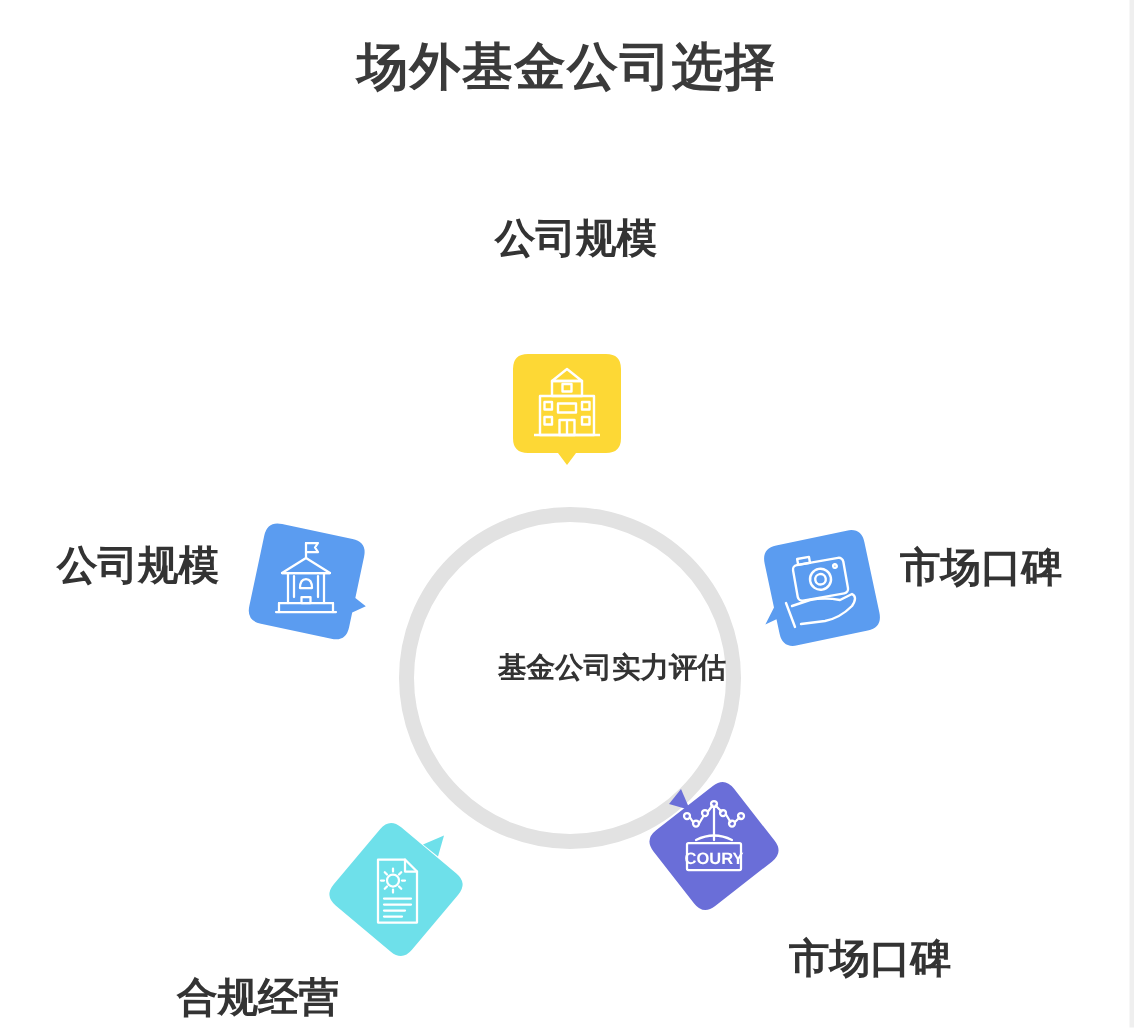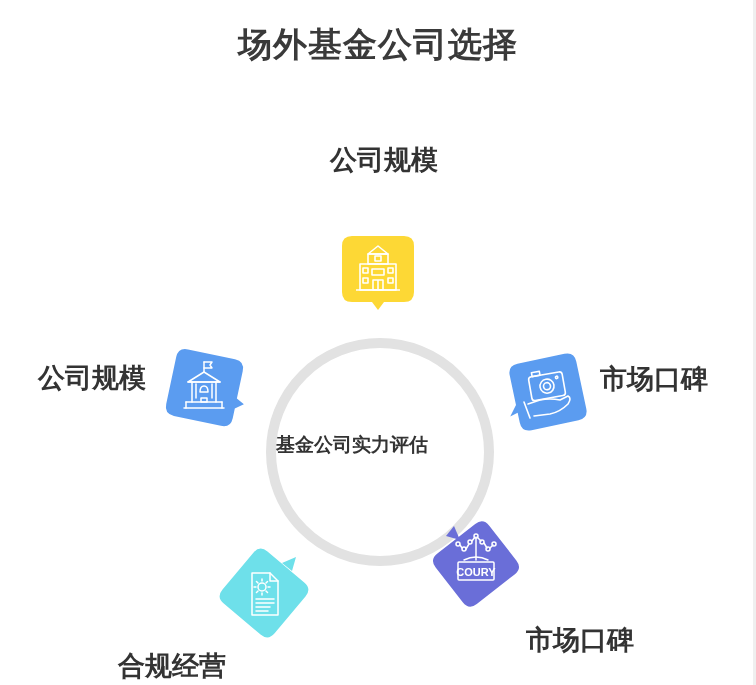--- a/index.html
+++ b/index.html
@@ -46,21 +46,21 @@
       position: absolute;
       left: 266px;
       top: 338px;
       width: 208px;
       height: 208px;
       border-radius: 50%;
       border: 10px solid #e2e2e2;
       background: #ffffff;
       display: flex;
       align-items: center;
-      justify-content: flex-start;
+      justify-content: flex-end;
     }
     .ring-text {
       font-size: 19px;
       font-weight: bold;
       color: #333333;
       white-space: nowrap;
       margin-top: -14px;
     }
     .bubble {
       position: absolute;

